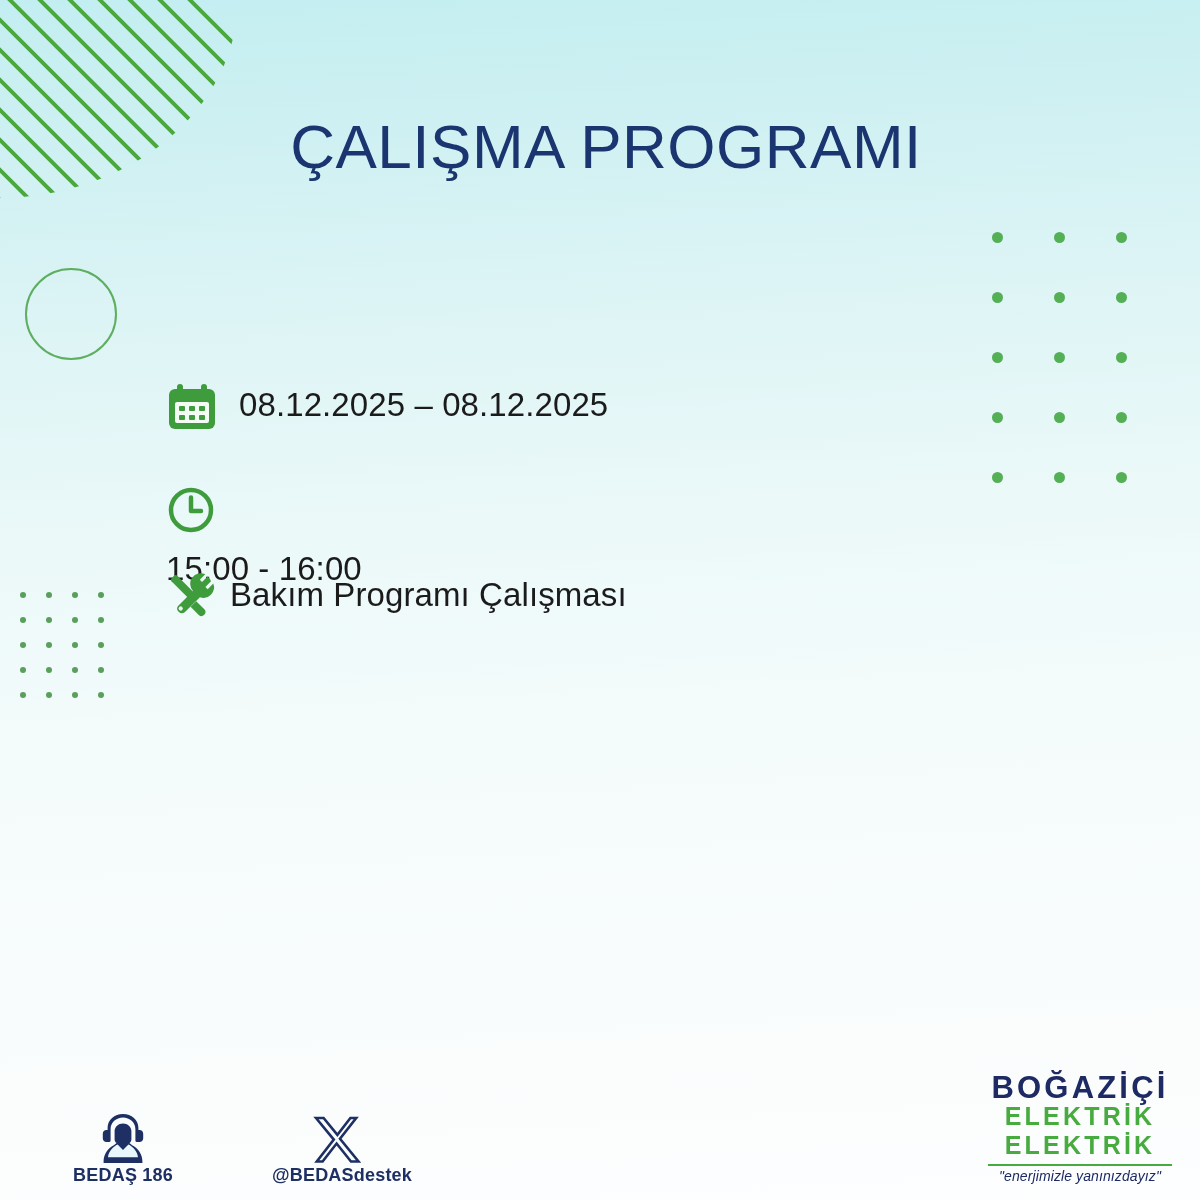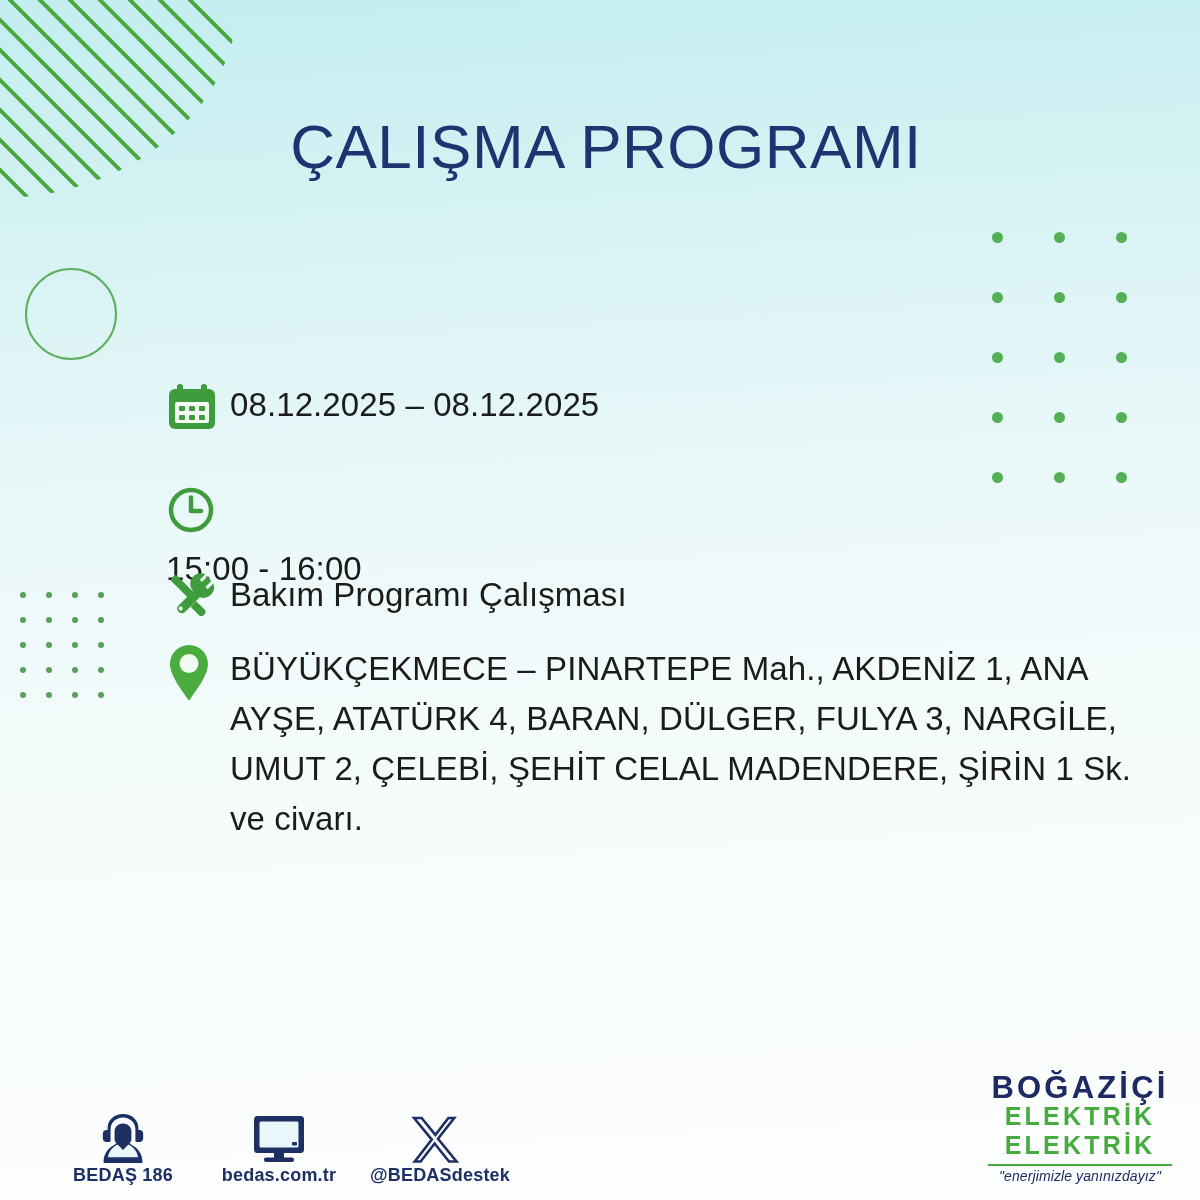--- a/index.html
+++ b/index.html
@@ -116,39 +116,39 @@
     align-items: center;
     justify-content: flex-start;
   }
   .row-text {
     color: #1b1b1b;
     font-size: 33px;
     line-height: 50px;
     letter-spacing: 0.1px;
     padding-top: 2px;
   }
-  #row-date   { height: 100px; }
+  #row-date   { height: 100px; gap: 9px; }
   #row-time   { height: 90px; flex-direction: column; }
   #row-type   { height: 74px; }
   #row-place  .row-icon { height: 64px; }
   #place-text { max-width: 930px; }
 
   
   #footer {
     position: absolute;
     left: 0; right: 0; bottom: 0;
     height: 150px;
   }
   #contacts {
     position: absolute;
     left: 58px;
     bottom: 14px;
     display: flex;
     align-items: flex-end;
-    gap: 26px;
+    gap: 84px;
   }
   .contact {
     width: 130px;
     text-align: center;
   }
   .contact .ico {
     height: 60px;
     display: flex;
     align-items: flex-end;
     justify-content: center;
@@ -314,30 +314,20 @@
 
           <g fill="#3f9c3c">
             <path d="M8.2 5.6 5.4 8.4a2 2 0 0 0 0 2.8L22 27.8l5.6-5.6L11 5.6a2 2 0 0 0-2.8 0z"></path>
             <path d="M30.2 31.2 24.6 36.8l8.4 8.4a4 4 0 0 0 5.6-5.6z"></path>
           </g>
         </svg>
       </span>
       <span class="row-text">Bakım Programı Çalışması</span>
     </div>
 
-    <div class="row" id="row-place">
-      <span class="row-icon">
-        <svg width="46" height="62" viewBox="0 0 46 62" fill="none">
-          <path d="M23 2C12.5 2 4 10.5 4 21c0 12.5 14.6 29.5 17.6 35 .7 1.2 2.1 1.2 2.8 0
-                   C27.4 50.5 42 33.5 42 21 42 10.5 33.5 2 23 2z" fill="#4aab3f"></path>
-          <circle cx="23" cy="20.5" r="9.5" fill="#f0fbf2"></circle>
-        </svg>
-      </span>
-      <span class="row-text" id="place-text">BÜYÜKÇEKMECE – PINARTEPE Mah., AKDENİZ 1, ANA AYŞE, ATATÜRK 4, BARAN, DÜLGER, FULYA 3, NARGİLE, UMUT 2, ÇELEBİ, ŞEHİT CELAL MADENDERE, ŞİRİN 1 Sk. ve civarı.</span>
-    </div>
 
   </div>
 
   <div id="footer">
 
     <div id="contacts">
 
       <div class="contact">
         <span class="ico">
           <svg width="52" height="54" viewBox="0 0 52 54" fill="#1d2f63">
@@ -350,32 +340,20 @@
                      l-2.8 2.1C10.9 37 6.6 43.3 6.6 50.3V52h38.8v-1.7
                      c0-7-4.3-13.3-10.2-16.1l-2.8-2.1c1.2-.8 2-2.1 2-3.6v-8.4
                      c0-4.2-3.8-7.6-8.4-7.6z"></path>
             <path d="M20.6 33.6 26 39l5.4-5.4c4.3 2 8.8 6.4 9.6 12.6H11
                      c.8-6.2 5.3-10.6 9.6-12.6z" fill="#e8f7fa"></path>
           </svg>
         </span>
         <span class="lbl">BEDAŞ 186</span>
       </div>
 
-      <div class="contact">
-        <span class="ico">
-          <svg width="56" height="52" viewBox="0 0 56 52" fill="none">
-            <rect x="3" y="3" width="50" height="37" rx="3.5" fill="#1d2f63"></rect>
-            <rect x="8.5" y="8.5" width="39" height="26" rx="1.5" fill="#eaf7fa"></rect>
-            <rect x="41" y="29" width="5" height="3.5" rx="1" fill="#1d2f63"></rect>
-            <rect x="23" y="40" width="10" height="5" fill="#1d2f63"></rect>
-            <rect x="13" y="44.5" width="30" height="4.5" rx="2" fill="#1d2f63"></rect>
-          </svg>
-        </span>
-        <span class="lbl">bedas.com.tr</span>
-      </div>
 
       <div class="contact">
         <span class="ico">
           <svg width="52" height="50" viewBox="0 0 52 50" fill="none">
             <path d="M5 3 L22.8 24.6 L5.8 46.5 H11.6 L25.6 28.5 L40 46.5 H47.5
                      L29 23.8 L45.2 3 H39.4 L26.4 19.8 L12.6 3 Z" stroke="#1d2f63" stroke-width="2.6" fill="none"></path>
           </svg>
         </span>
         <span class="lbl">@BEDASdestek</span>
       </div>

